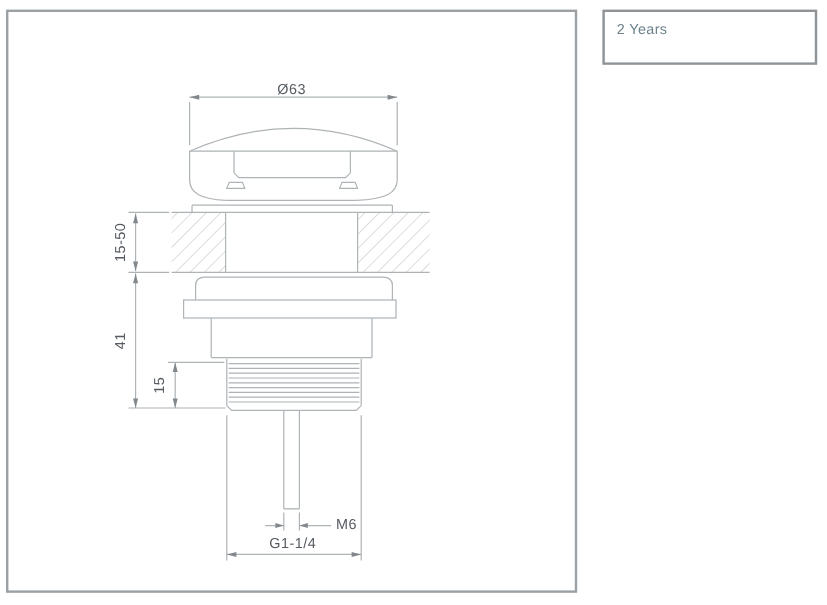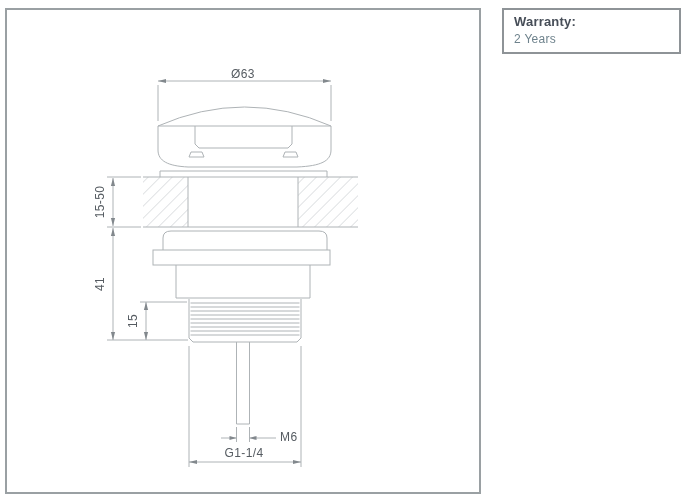--- a/index.html
+++ b/index.html
@@ -26,21 +26,20 @@
   .ln  { stroke:#aeb3b6; stroke-width:1; fill:none; }
   .arw { fill:#82888d; stroke:none; }
   .dimtxt { fill:#555b61; font-family:"Liberation Sans", sans-serif; font-size:12px; letter-spacing:0.4px; }
 </style>
 </head>
 <body>
 
 <div class="main-panel"></div>
 
 <div class="warranty-box">
-  <div class="warranty-label">Warranty:</div>
   <div class="warranty-value">2 Years</div>
 </div>
 
 <svg class="drawing" width="689" height="504" viewBox="0 0 689 504">
   <defs>
     <pattern id="hatch" patternUnits="userSpaceOnUse" width="8.5" height="8.5" patternTransform="rotate(45)">
       <line x1="0" y1="0" x2="0" y2="8.5" stroke="#c2c6c9" stroke-width="1"></line>
     </pattern>
   </defs>
 

